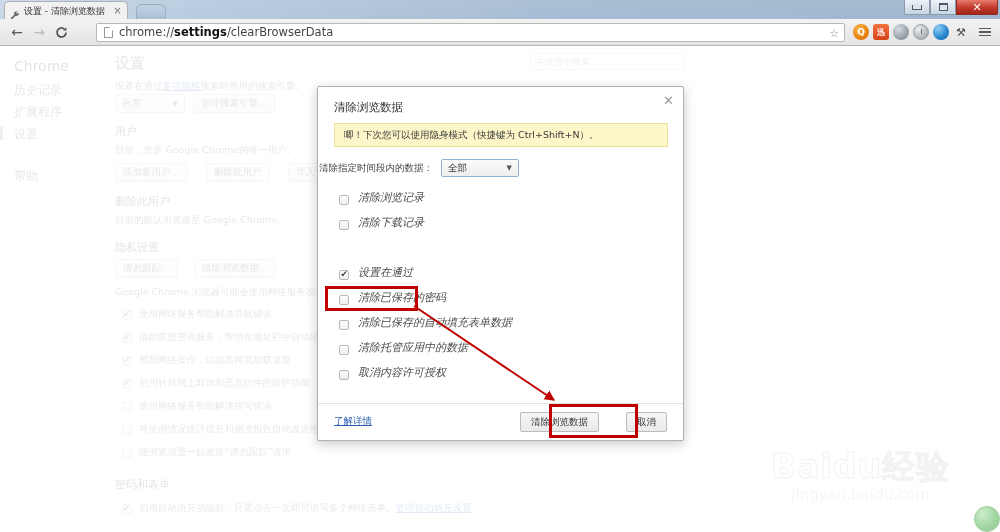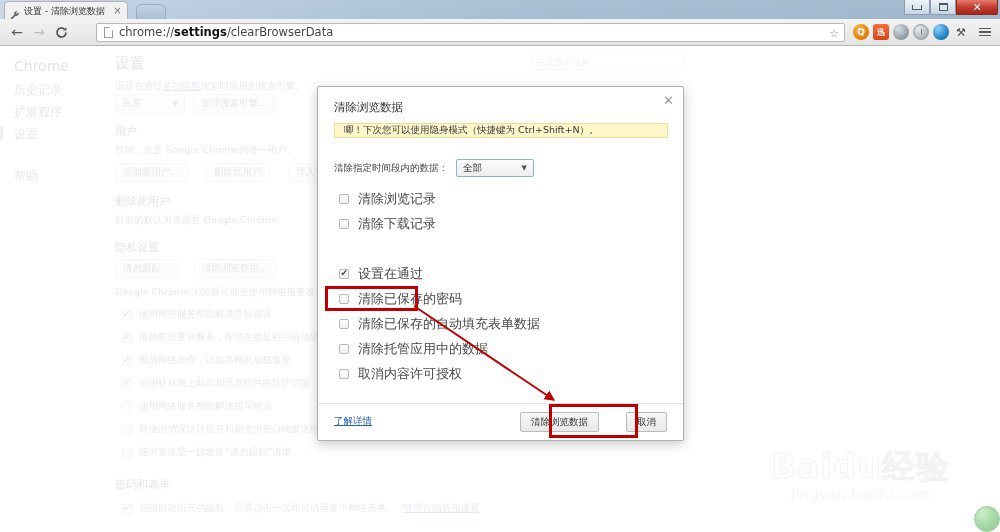--- a/index.html
+++ b/index.html
@@ -223,42 +223,42 @@
   }
   .dlg-close {
     position: absolute; right: 9px; top: 7px;
     font-size: 13px; color: #999; line-height: 1;
   }
   .dlg-title {
     position: absolute; left: 16px; top: 13px;
     font-size: 11.5px; color: #333;
   }
   .dlg-tip {
-    position: absolute; left: 16px; top: 36px; width: 334px; height: 15px;
+    position: absolute; left: 16px; top: 36px; width: 334px; height: 24px;
     background: #fdf6c8; border: 1px solid #ecdf9a;
     font-size: 9.5px; color: #3a3a3a;
     display: flex; align-items: center; padding: 0 9px;
   }
   .dlg-range-row {
-    position: absolute; left: 16px; top: 72px;
+    position: absolute; left: 1px; top: 72px;
     display: flex; align-items: center;
   }
   .dlg-range-label { font-size: 9.5px; color: #444; margin-right: 8px; }
   .dlg-select {
     width: 78px; height: 18px;
     border: 1px solid #8bb2d9; border-radius: 2px;
     background: linear-gradient(to bottom, #fbfbfb, #eeeeee);
     display: flex; align-items: center; padding: 0 6px;
     font-size: 9.5px; color: #333;
   }
   .dlg-select .arr { margin-left: auto; font-size: 7px; color: #555; }
   .dlg-cbrow {
     position: absolute; left: 21px;
-    display: flex; align-items: center;
-    font-size: 13px; color: #4a4a4a;
+    display: flex; align-items: flex-end;
+    font-size: 11px; color: #4a4a4a; font-style: italic;
   }
   .dlg-cb {
     width: 10px; height: 10px; border: 1px solid #b8b8b8; border-radius: 2px;
     background: linear-gradient(to bottom, #fdfdfd, #f0f0f0);
     margin-right: 9px; flex: 0 0 auto; position: relative;
   }
   .dlg-cb.checked::after {
     content: '\2714'; position: absolute; left: 0.5px; top: -2.5px;
     font-size: 9px; color: #444; line-height: 11px;
   }
@@ -453,21 +453,21 @@
         </div>
         <div class="cbrow" style="top:400px">
           <span class="cb"></span>
           <span>随浏览流量一起发送“请勿跟踪”请求</span>
         </div>
 
         <div class="sec-head" style="top:431px">密码和表单</div>
         <div class="cbrow" style="top:456px">
           <span class="cb checked"></span>
           <span>启用自动填充功能后，只需点击一次即可填写多个网络表单。</span>
-          <span class="inline-link" style="margin-left:8px">管理自动填充设置</span>
+          <span class="inline-link" style="margin-left:0">管理自动填充设置</span>
         </div>
       </div>
     </div>
 
     <div class="overlay"></div>
   </div>
 
   <div class="wm">
     <div class="wm-main">Baidu经验</div>
     <div class="wm-sub">jingyan.baidu.com</div>

